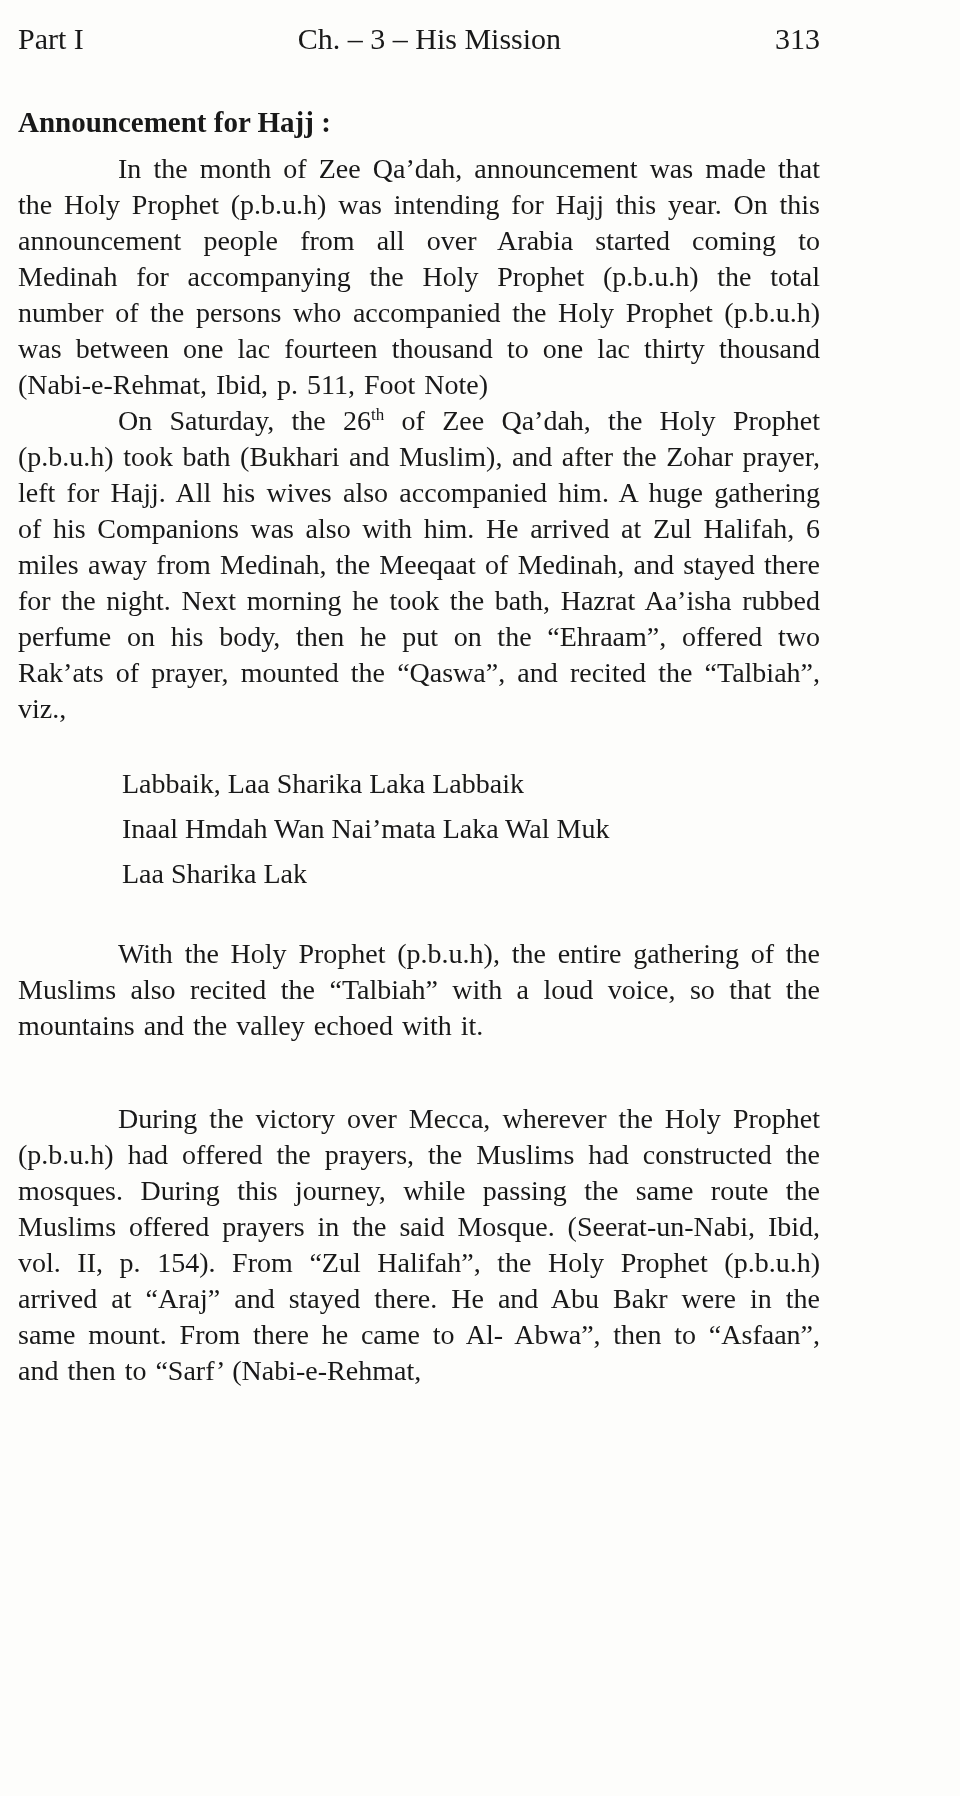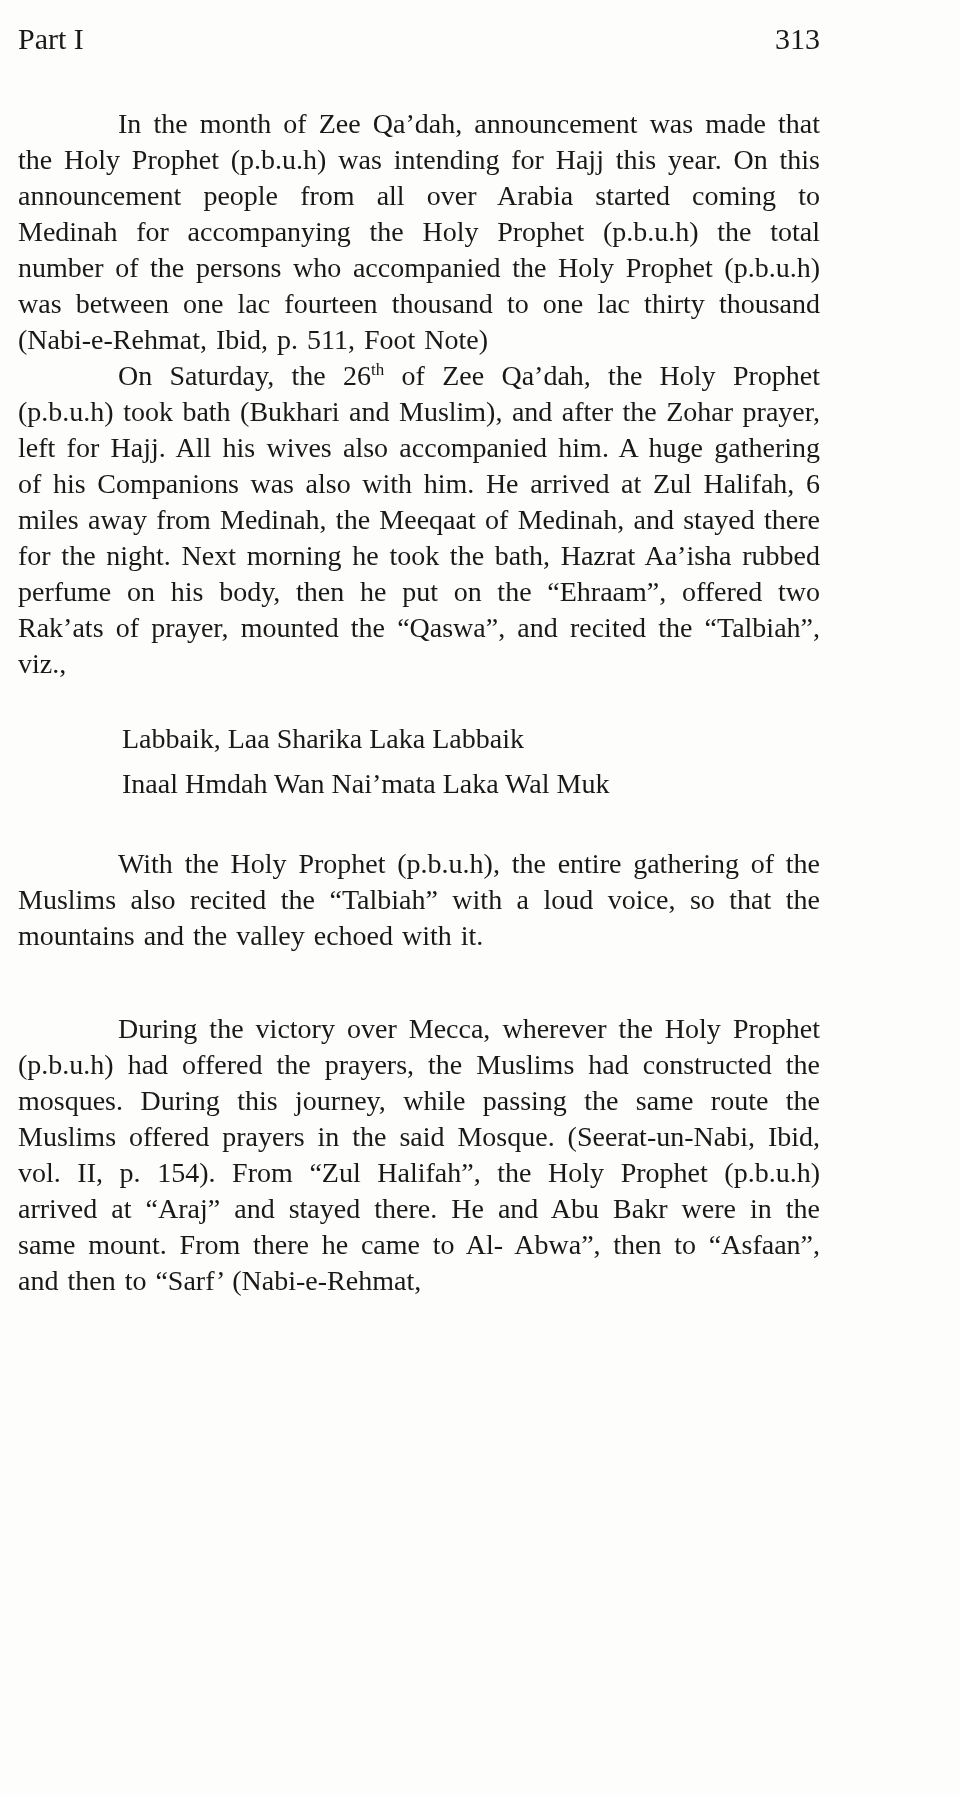--- a/index.html
+++ b/index.html
@@ -52,31 +52,34 @@
   .para.after-verse { margin-top: 40px; }
   .para.journey { margin-top: 57px; }
 </style>
 </head>
 <body>
 
 <div class="page">
 
   <div class="running-header">
     <span>Part I</span>
+    <span>Ch. – 3 – His Mission</span>
     <span>313</span>
   </div>
 
+  <div class="section-heading">Announcement for Hajj :</div>
 
   <p class="para">In the month of Zee Qa’dah, announcement was made that the Holy Prophet (p.b.u.h) was intending for Hajj this year. On this announcement people from all over Arabia started coming to Medinah for accompanying the Holy Prophet (p.b.u.h) the total number of the persons who accompanied the Holy Prophet (p.b.u.h) was between one lac fourteen thousand to one lac thirty thousand (Nabi-e-Rehmat, Ibid, p. 511, Foot Note)</p>
 
 
   <p class="para"><span>On Saturday, the 26</span><sup>th</sup><span> of Zee Qa’dah, the Holy Prophet (p.b.u.h) took bath (Bukhari and Muslim), and after the Zohar prayer, left for Hajj. All his wives also accompanied him. A huge gathering of his Companions was also with him. He arrived at Zul Halifah, 6 miles away from Medinah, the Meeqaat of Medinah, and stayed there for the night. Next morning he took the bath, Hazrat Aa’isha rubbed perfume on his body, then he put on the “Ehraam”, offered two Rak’ats of prayer, mounted the “Qaswa”, and recited the “Talbiah”, viz.,</span></p>
 
   <div class="verse">
     <div class="verse-line">Labbaik, Laa Sharika Laka Labbaik</div>
     <div class="verse-line">Inaal Hmdah Wan Nai’mata Laka Wal Muk</div>
+    <div class="verse-line">Laa Sharika Lak</div>
   </div>
 
   <p class="para after-verse">With the Holy Prophet (p.b.u.h), the entire gathering of the Muslims also recited the “Talbiah” with a loud voice, so that the mountains and the valley echoed with it.</p>
 
   <p class="para journey">During the victory over Mecca, wherever the Holy Prophet (p.b.u.h) had offered the prayers, the Muslims had constructed the mosques. During this journey, while passing the same route the Muslims offered prayers in the said Mosque. (Seerat-un-Nabi, Ibid, vol. II, p. 154). From “Zul Halifah”, the Holy Prophet (p.b.u.h) arrived at “Araj” and stayed there. He and Abu Bakr were in the same mount. From there he came to Al- Abwa”, then to “Asfaan”, and then to “Sarf’ (Nabi-e-Rehmat,</p>
 
 </div>
 
 </body></html>

